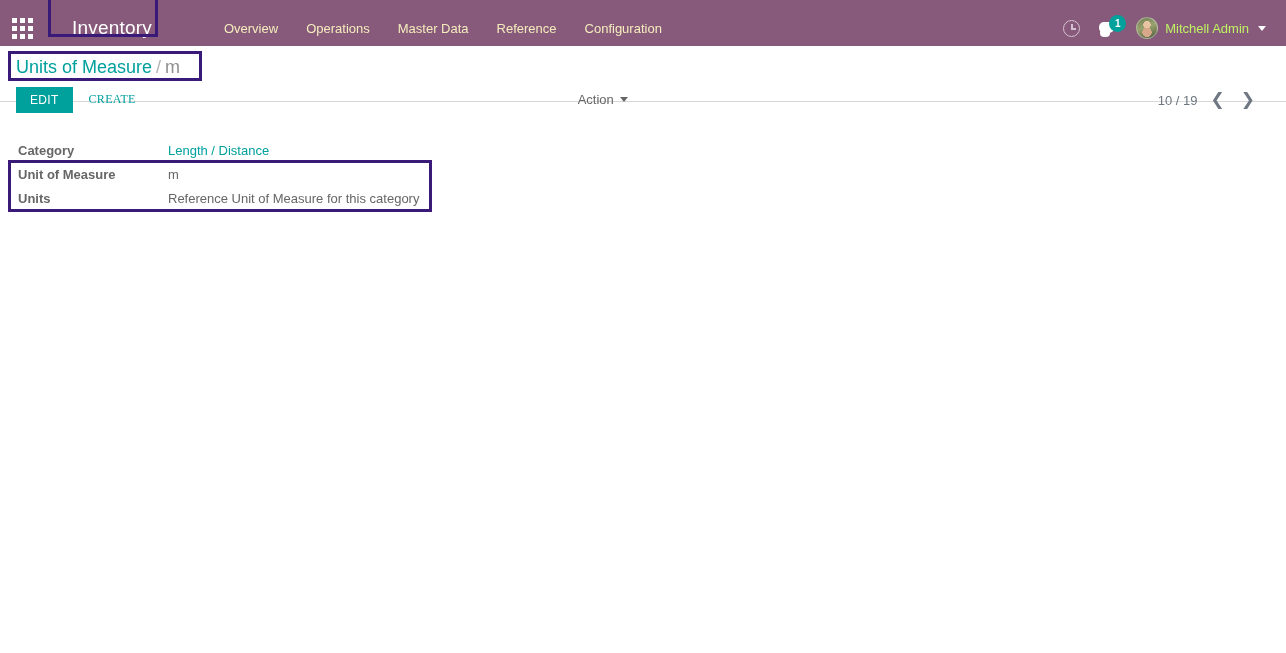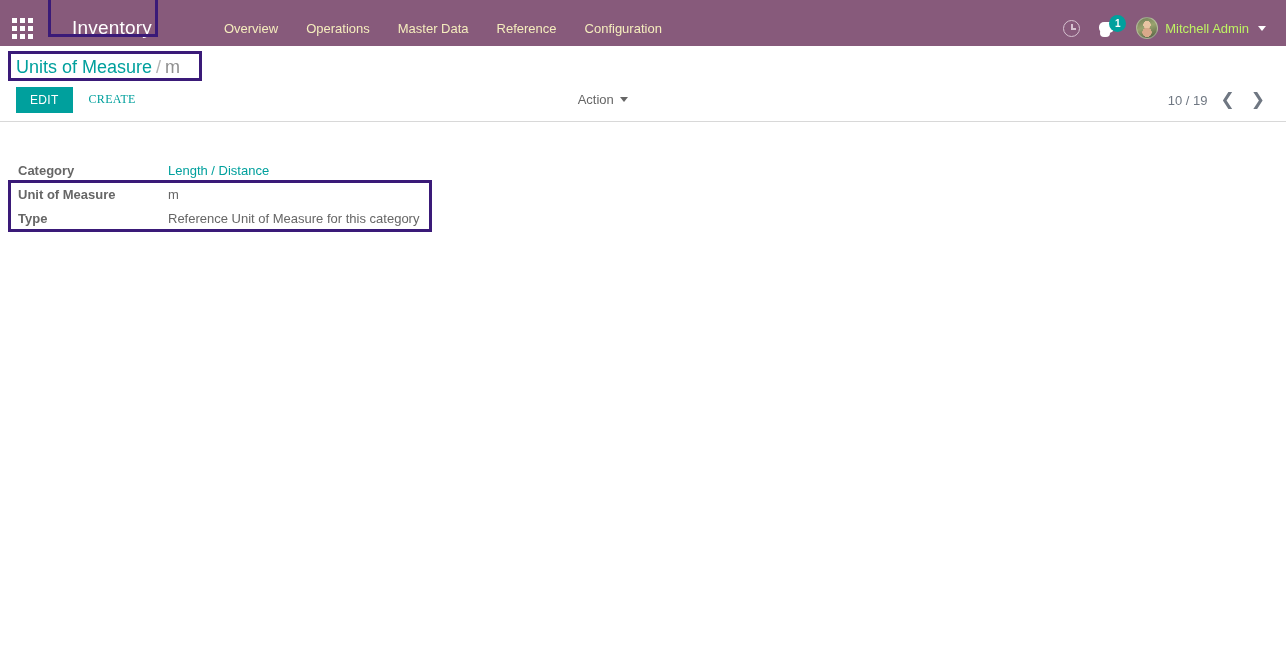--- a/index.html
+++ b/index.html
@@ -144,35 +144,35 @@
     border-right: 4px solid transparent; border-top: 5px solid #ffffff;
     margin-left: 2px;
   }
 
   
   .control-panel {
     position: relative;
     background: #ffffff;
     border-bottom: 1px solid #d8d8d8;
     padding: 0;
-    height: 76px;
+    height: 56px;
   }
   .breadcrumb-wrap { position: relative; padding: 11px 0 0 16px; display: inline-block; }
   .breadcrumb { font-size: 18px; white-space: nowrap; }
   .bc-link { color: #00a09d; cursor: pointer; }
   .bc-sep { color: #b3b3b3; margin: 0 4px; }
   .bc-current { color: #8f8f8f; }
   .breadcrumb-box {
     position: absolute; left: 8px; top: 5px;
     width: 194px; height: 30px;
     border: 3px solid #3a1a78; pointer-events: none;
   }
 
   .cp-row {
-    position: absolute; left: 0; right: 2px; top: 40px;
+    position: absolute; left: 0; right: 12px; top: 40px;
     display: flex; align-items: center; padding: 0 16px;
   }
   .btn-edit {
     background: #00a09d; color: #ffffff; border: 0;
     font-size: 12px; letter-spacing: .3px;
     padding: 6px 14px; cursor: pointer;
     font-family: "Liberation Sans", sans-serif;
   }
   .btn-create {
     background: transparent; color: #00a09d; border: 0;
@@ -317,21 +317,21 @@
         <span class="fld-label">Category</span>
         <span class="fld-value link">Length / Distance</span>
       </div>
 
       <div class="fld">
         <span class="fld-label">Unit of Measure</span>
         <span class="fld-value">m</span>
       </div>
 
       <div class="fld">
-        <span class="fld-label">Type</span>
+        <span class="fld-label">Units</span>
         <span class="fld-value">Reference Unit of Measure for this category</span>
       </div>
 
       <div class="hl-box hl-left"></div>
     </div>
 
   </div>
 </div>
 
 </body></html>

